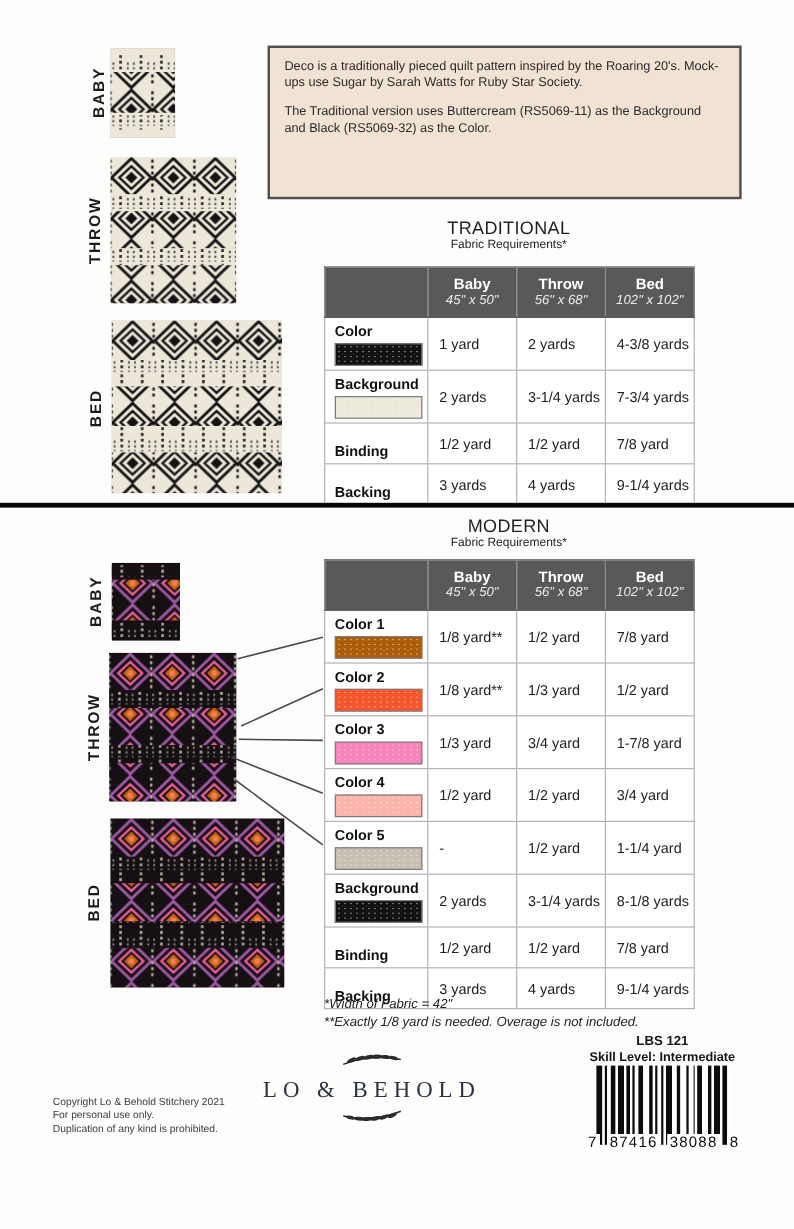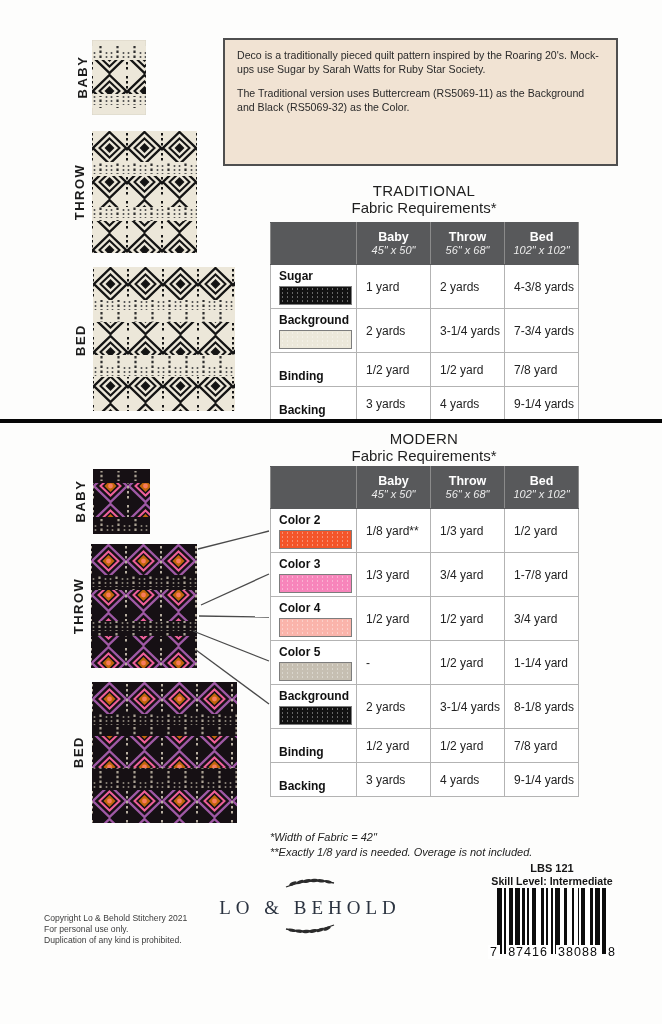--- a/index.html
+++ b/index.html
@@ -12,21 +12,21 @@
   .desc-box p{margin:0 0 11px 0;font-size:10.6px;line-height:13.5px;color:#2a2a2a;}
   .desc-box p:last-child{margin-bottom:0;}
 
   
   .quilt{position:absolute;}
   .quilt-label{position:absolute;transform:translate(-50%,-50%) rotate(-90deg);
     font-weight:700;font-size:13px;letter-spacing:1.5px;color:#1b1b1b;white-space:nowrap;}
 
   
   .sec-title{position:absolute;width:308px;left:270px;text-align:center;font-size:15px;color:#1f1f1f;letter-spacing:.3px;}
-  .sec-sub{position:absolute;width:308px;left:270px;text-align:center;font-size:15px;color:#1f1f1f;}
+  .sec-sub{position:absolute;width:308px;left:270px;text-align:center;font-size:10px;color:#1f1f1f;}
 
   
   .req-table{position:absolute;left:270px;border-collapse:collapse;table-layout:fixed;width:308px;background:#fff;}
   .req-table col.c0{width:86px;}
   .req-table col.cx{width:74px;}
   .req-table th,.req-table td{border:1px solid #b3b3b3;box-sizing:border-box;}
   .req-table thead tr{height:42px;}
   .req-table thead th{background:#58595b;border-color:#58595b #8b8b8b;padding:0;}
   .col-name{font-weight:700;font-size:12.5px;color:#ffffff;line-height:14px;}
   .col-size{font-style:italic;font-weight:400;font-size:11px;color:#ececec;line-height:13px;}
@@ -160,21 +160,21 @@
           </th>
           <th>
             <div class="col-name">Bed</div>
             <div class="col-size">102" x 102"</div>
           </th>
         </tr>
       </thead>
       <tbody>
         <tr class="has-swatch" style="height: 44px;">
           <th>
-            <div class="row-label">Sugar</div>
+            <div class="row-label">Color</div>
             <div class="swatch" style="background-color: rgb(18, 18, 18);"></div>
           </th>
           <td>1 yard</td>
           <td>2 yards</td>
           <td>4-3/8 yards</td>
         </tr>
         <tr class="has-swatch" style="height: 44px;">
           <th>
             <div class="row-label">Background</div>
             <div class="swatch" style="background-color: rgb(236, 232, 218);"></div>
@@ -224,20 +224,29 @@
             <div class="col-name">Throw</div>
             <div class="col-size">56" x 68"</div>
           </th>
           <th>
             <div class="col-name">Bed</div>
             <div class="col-size">102" x 102"</div>
           </th>
         </tr>
       </thead>
       <tbody>
+        <tr class="has-swatch" style="height: 44px;">
+          <th>
+            <div class="row-label">Color 1</div>
+            <div class="swatch" style="background-color: rgb(173, 92, 9);"></div>
+          </th>
+          <td>1/8 yard**</td>
+          <td>1/2 yard</td>
+          <td>7/8 yard</td>
+        </tr>
         <tr class="has-swatch" style="height: 44px;">
           <th>
             <div class="row-label">Color 2</div>
             <div class="swatch" style="background-color: rgb(244, 85, 42);"></div>
           </th>
           <td>1/8 yard**</td>
           <td>1/3 yard</td>
           <td>1/2 yard</td>
         </tr>
         <tr class="has-swatch" style="height: 44px;">

